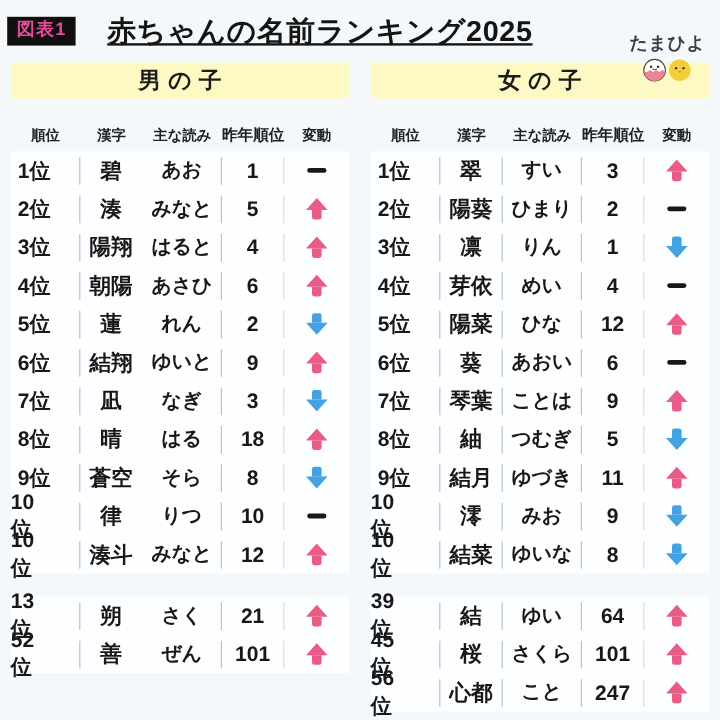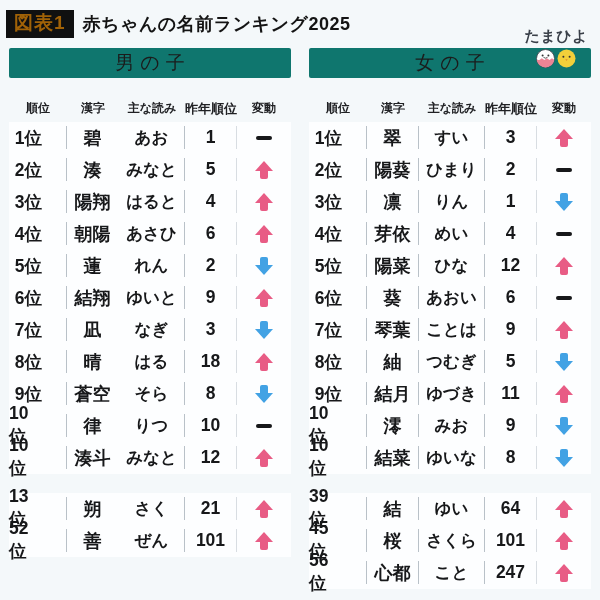--- a/index.html
+++ b/index.html
@@ -7,32 +7,32 @@
   body {
     background:#f4f8fa;
     font-family:"Liberation Sans","DejaVu Sans",sans-serif;
     color:#17181a;
     overflow:hidden;
     position:relative;
   }
   
   .page-header { display:flex; align-items:center; padding:10px 8px 4px 6px; }
   .figure-label {
-    background:#101010; color:#a16207; font-size:19px; font-weight:bold;
+    background:#101010; color:#ec4899; font-size:15px; font-weight:bold;
     padding:3px 8px 4px; line-height:1.1; letter-spacing:1px;
   }
-  .page-title { font-size:18px; font-weight:bold; margin-left:9px; color:#141414; letter-spacing:0.5px; }
+  .page-title { font-size:24px; font-weight:bold; margin-left:26px; color:#141414; letter-spacing:0.5px;text-decoration:underline; }
   .logo { position:absolute; right:12px; top:27px; display:flex; align-items:center; gap:2px;flex-direction:column; }
   .logo-text { font-size:15px; font-weight:bold; color:#3a4049; letter-spacing:0.5px; }
   
   .tables-wrap { display:flex; gap:18px; padding:6px 9px 0; }
   .ranking-table { width:282px; }
   .table-title {
-    background:#0f766e; height:30px; display:flex; align-items:center; justify-content:center;
-    font-size:19px; font-weight:normal; letter-spacing:6px; padding-left:6px;
+    background:#fef9c3; height:30px; display:flex; align-items:center; justify-content:center;
+    font-size:19px; font-weight:bold; letter-spacing:6px; padding-left:6px;
     border-radius:2px; color:#1b1b1b;
   }
   .col-headers { display:flex; align-items:center; height:26px; margin-top:18px; }
   .col-headers .col { display:flex; align-items:center; justify-content:center;
     font-size:12px; font-weight:bold; color:#202124; }
   .col.c-rank { width:58px; }
   .col.c-kanji { width:52px; }
   .col.c-reading { width:66px; }
   .col.c-lastyear { width:52px; font-size:13px; }
   .col.c-change { width:54px; }

